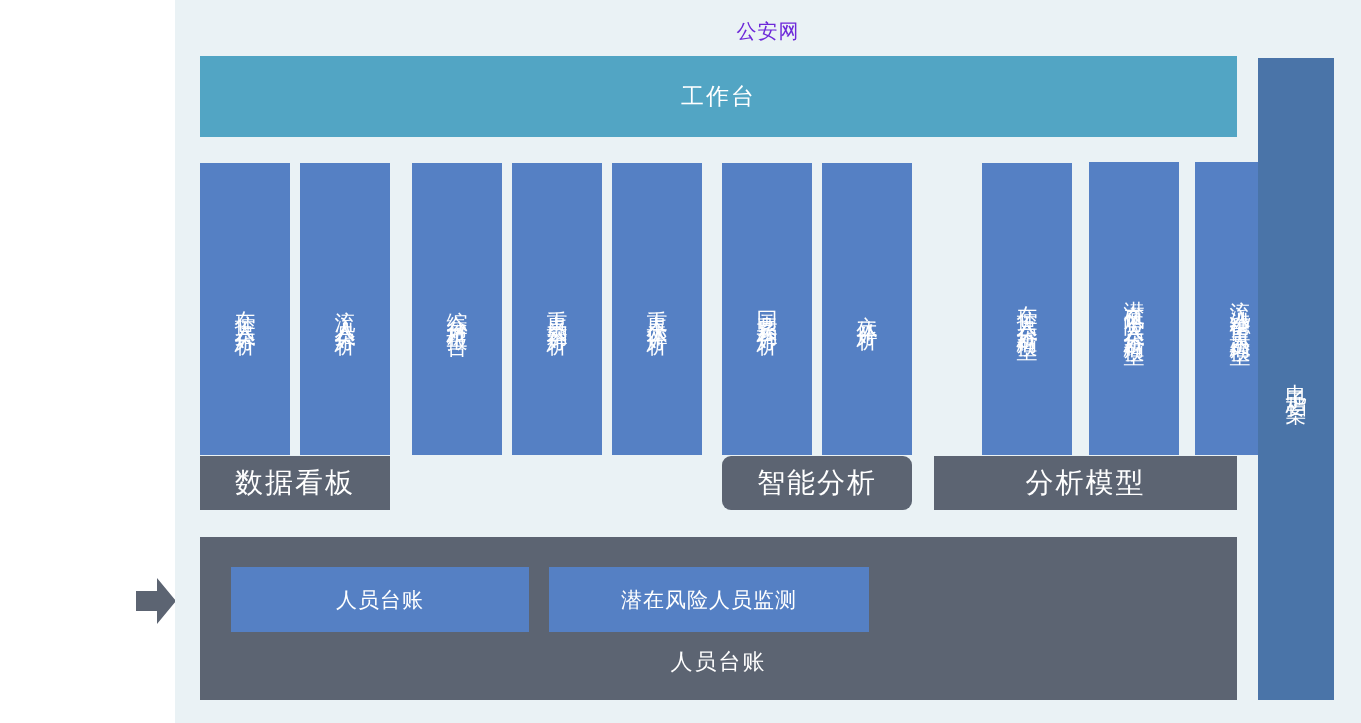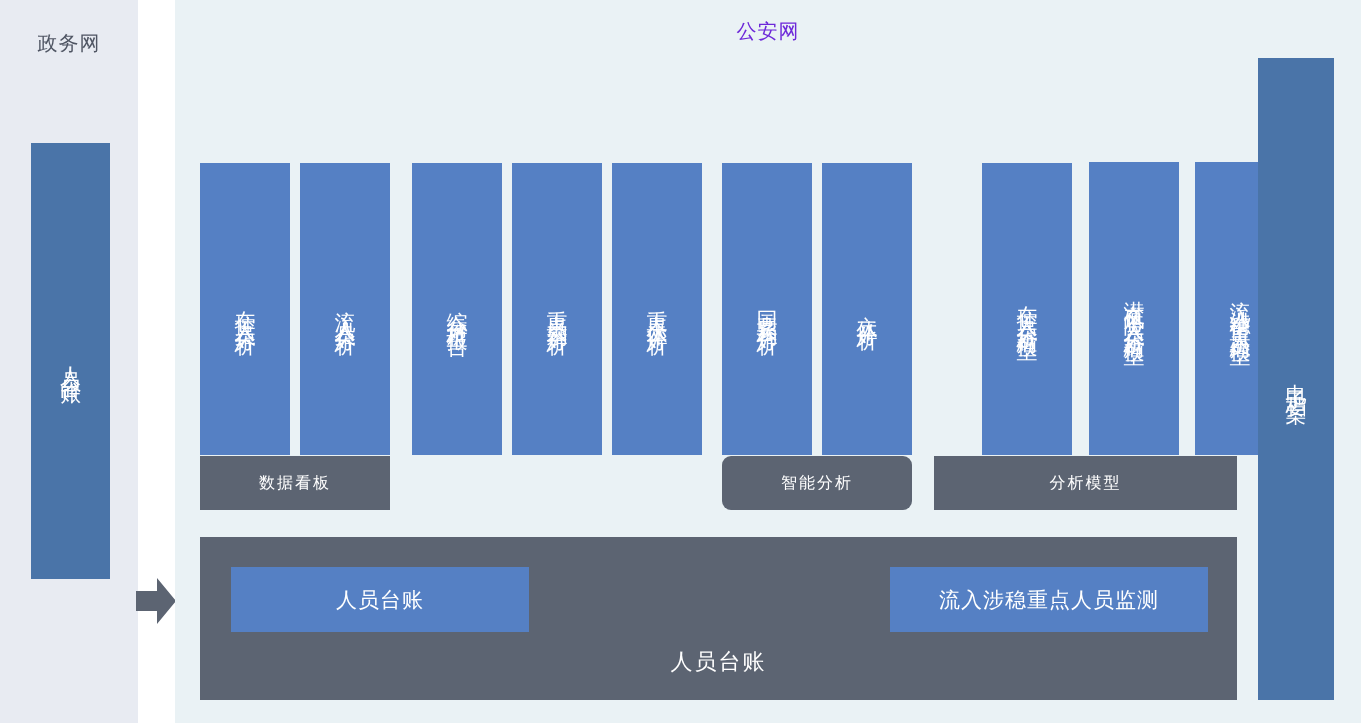--- a/index.html
+++ b/index.html
@@ -60,21 +60,21 @@
     position:absolute;top:0;bottom:0;
     background:#5580c4;
     display:flex;align-items:center;justify-content:center;
   }
   .card .vtext{font-size:21px;letter-spacing:5px;}
   .card.tall{top:-1px;bottom:0;}
   .group-footer{
     position:absolute;left:0;top:293px;height:54px;
     background:#5c6472;
     display:flex;align-items:center;justify-content:center;
-    color:#ffffff;font-size:16px;letter-spacing:2px;
+    color:#ffffff;font-size:28px;letter-spacing:2px;
   }
 
   
   #grp-0{left:200px;width:190px;}
   #grp-0 .group-footer{width:190px;}
   #grp-1{left:412px;width:290px;}
   #grp-1 .group-footer{width:290px;}
   #grp-2{left:722px;width:190px;}
   #grp-2 .group-footer{width:190px;border-radius:9px;}
   #grp-3{left:934px;width:303px;padding-left:48px;}
@@ -106,37 +106,34 @@
     display:flex;align-items:center;justify-content:center;
   }
   .right-bar .vtext{font-size:21px;letter-spacing:6px;}
   .left-bar .vtext{font-size:21px;}
 </style>
 </head>
 <body>
 
 <div class="stage">
 
-  <div class="left-panel">
-    <div class="left-title">政务网</div>
-    <div class="left-bar">
-      <span class="vtext">人员台账</span>
-    </div>
-  </div>
 
   <div class="arrow">
     <svg width="40" height="46" viewBox="0 0 40 46" xmlns="http://www.w3.org/2000/svg">
       <polygon points="0,13 21,13 21,0 40,23 21,46 21,33 0,33" fill="#5c6472"></polygon>
     </svg>
   </div>
 
   <div class="main-panel">
     <div class="main-title">公安网</div>
   </div>
 
+  <div class="workbench">
+    <span>工作台</span>
+  </div>
 
   <div class="group" id="grp-0">
     <div class="cards">
       <div class="card" style="left:0px;width:90px;">
         <span class="vtext">在控人员分析</span>
       </div>
       <div class="card" style="left:100px;width:90px;">
         <span class="vtext">流入人员分析</span>
       </div>
     </div>
@@ -187,22 +184,22 @@
     </div>
     <div class="group-footer">
       <span>分析模型</span>
     </div>
   </div>
 
   <div class="bottom-panel">
     <div class="bottom-box b0">
       <span>人员台账</span>
     </div>
-    <div class="bottom-box b2">
-      <span>流入涉稳重点人员监测</span>
+    <div class="bottom-box b1">
+      <span>潜在风险人员监测</span>
     </div>
     <div class="bottom-caption">人员台账</div>
   </div>
 
   <div class="right-bar">
     <span class="vtext">电子档案</span>
   </div>
 
 </div>
 

